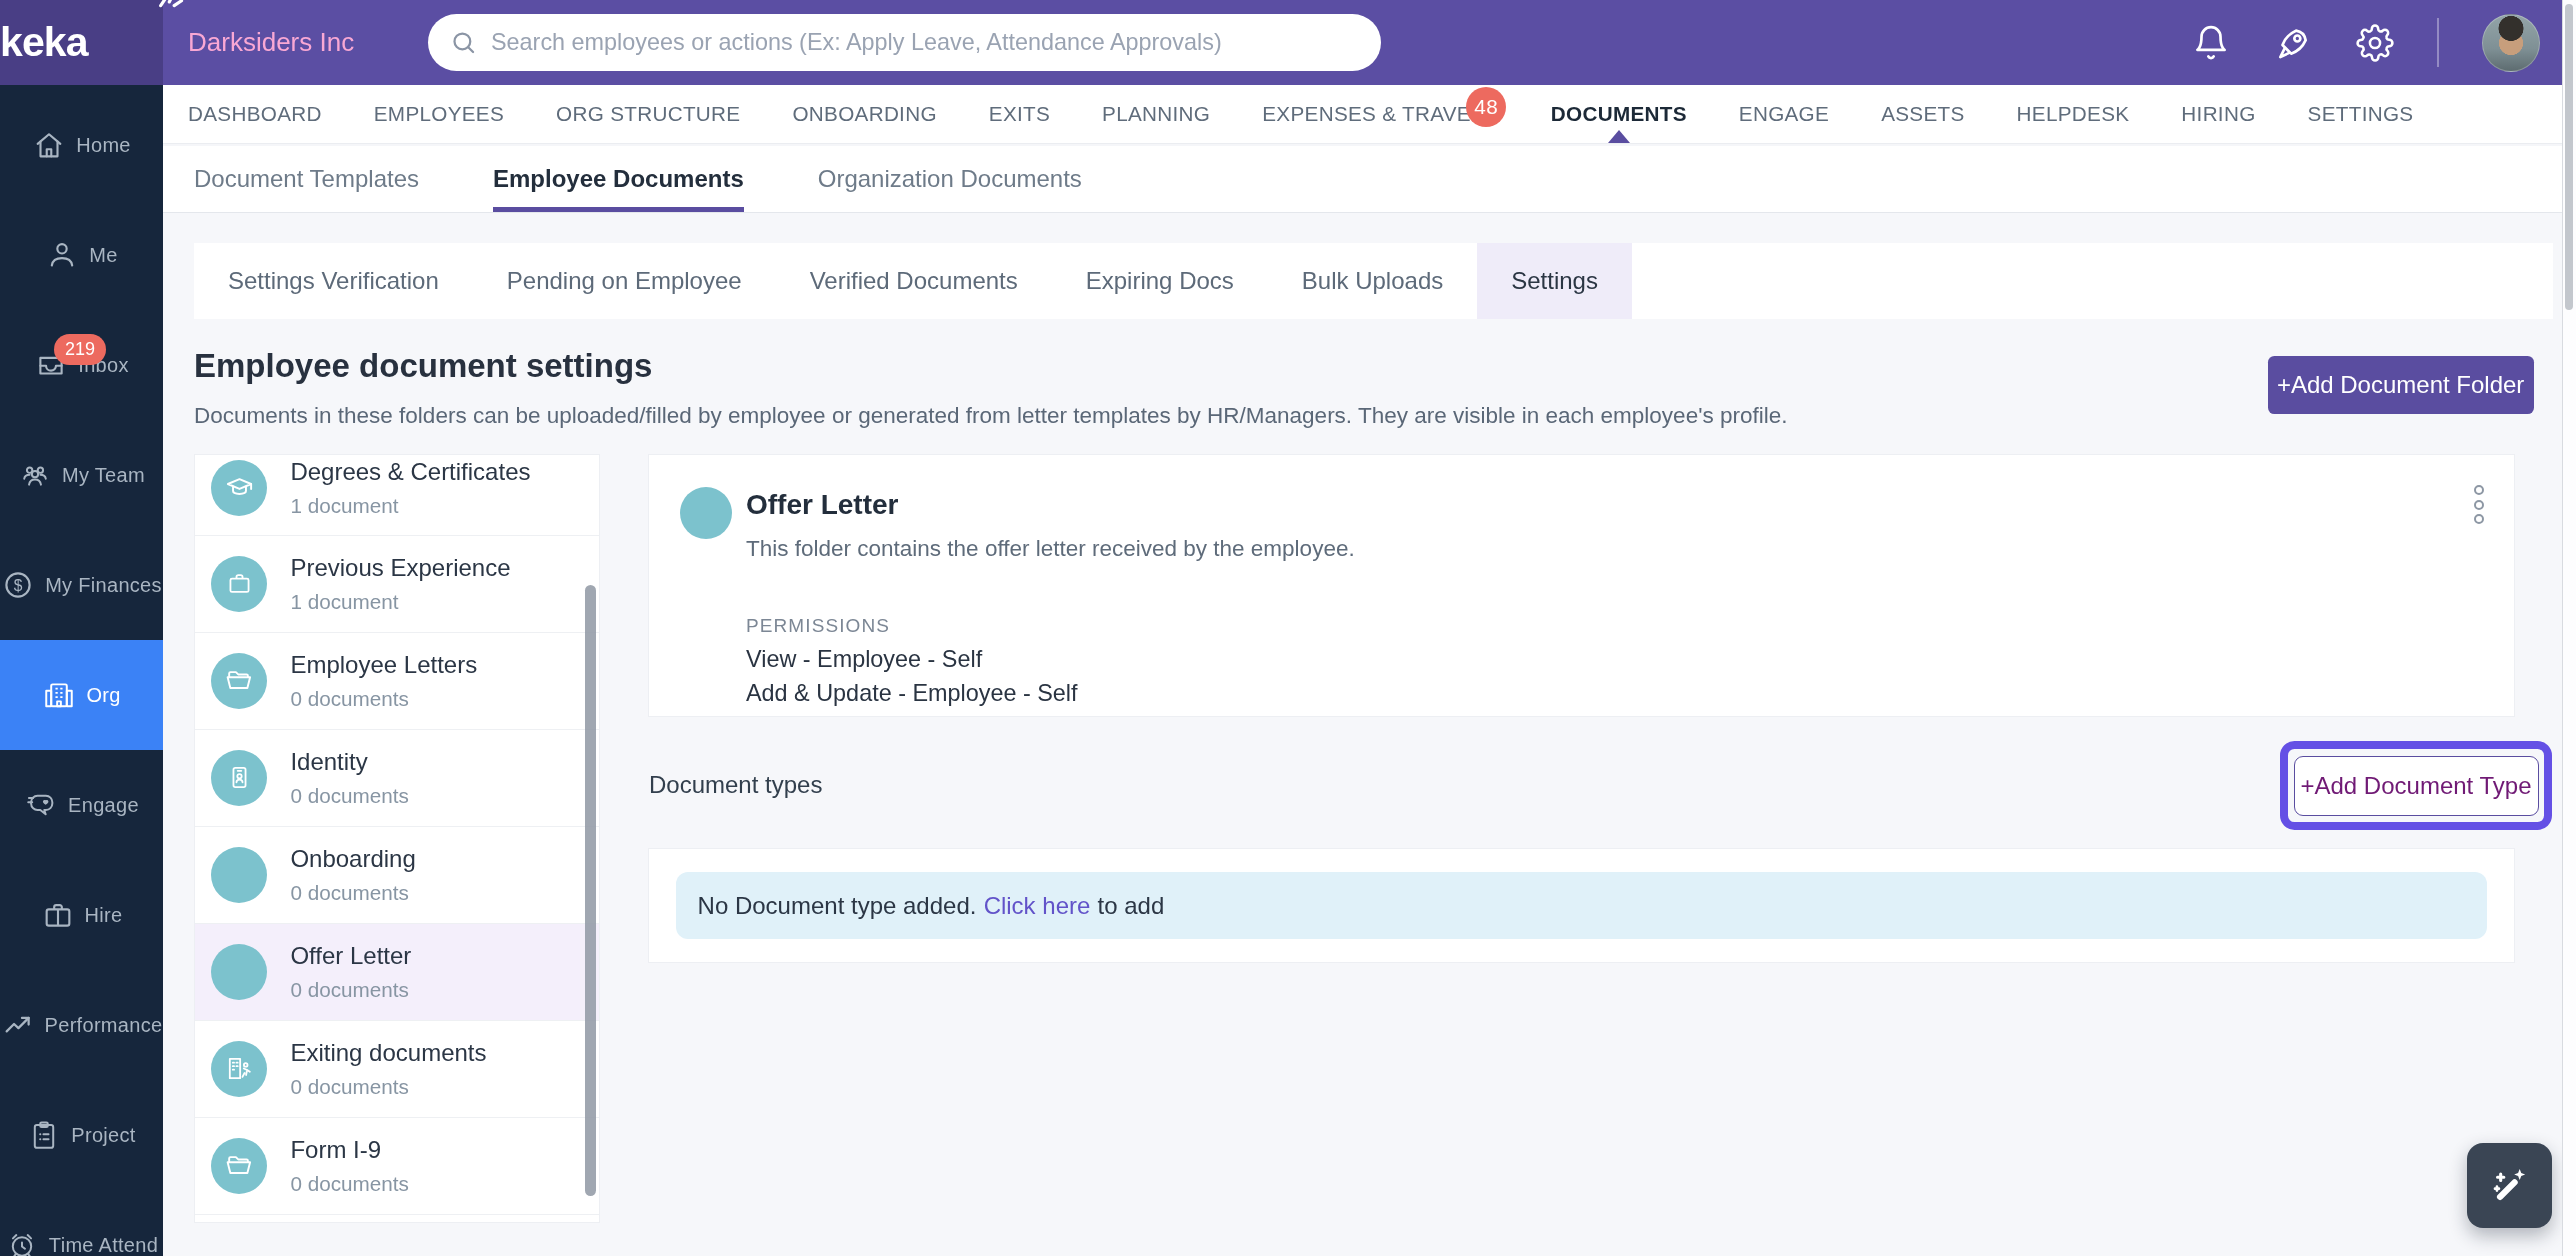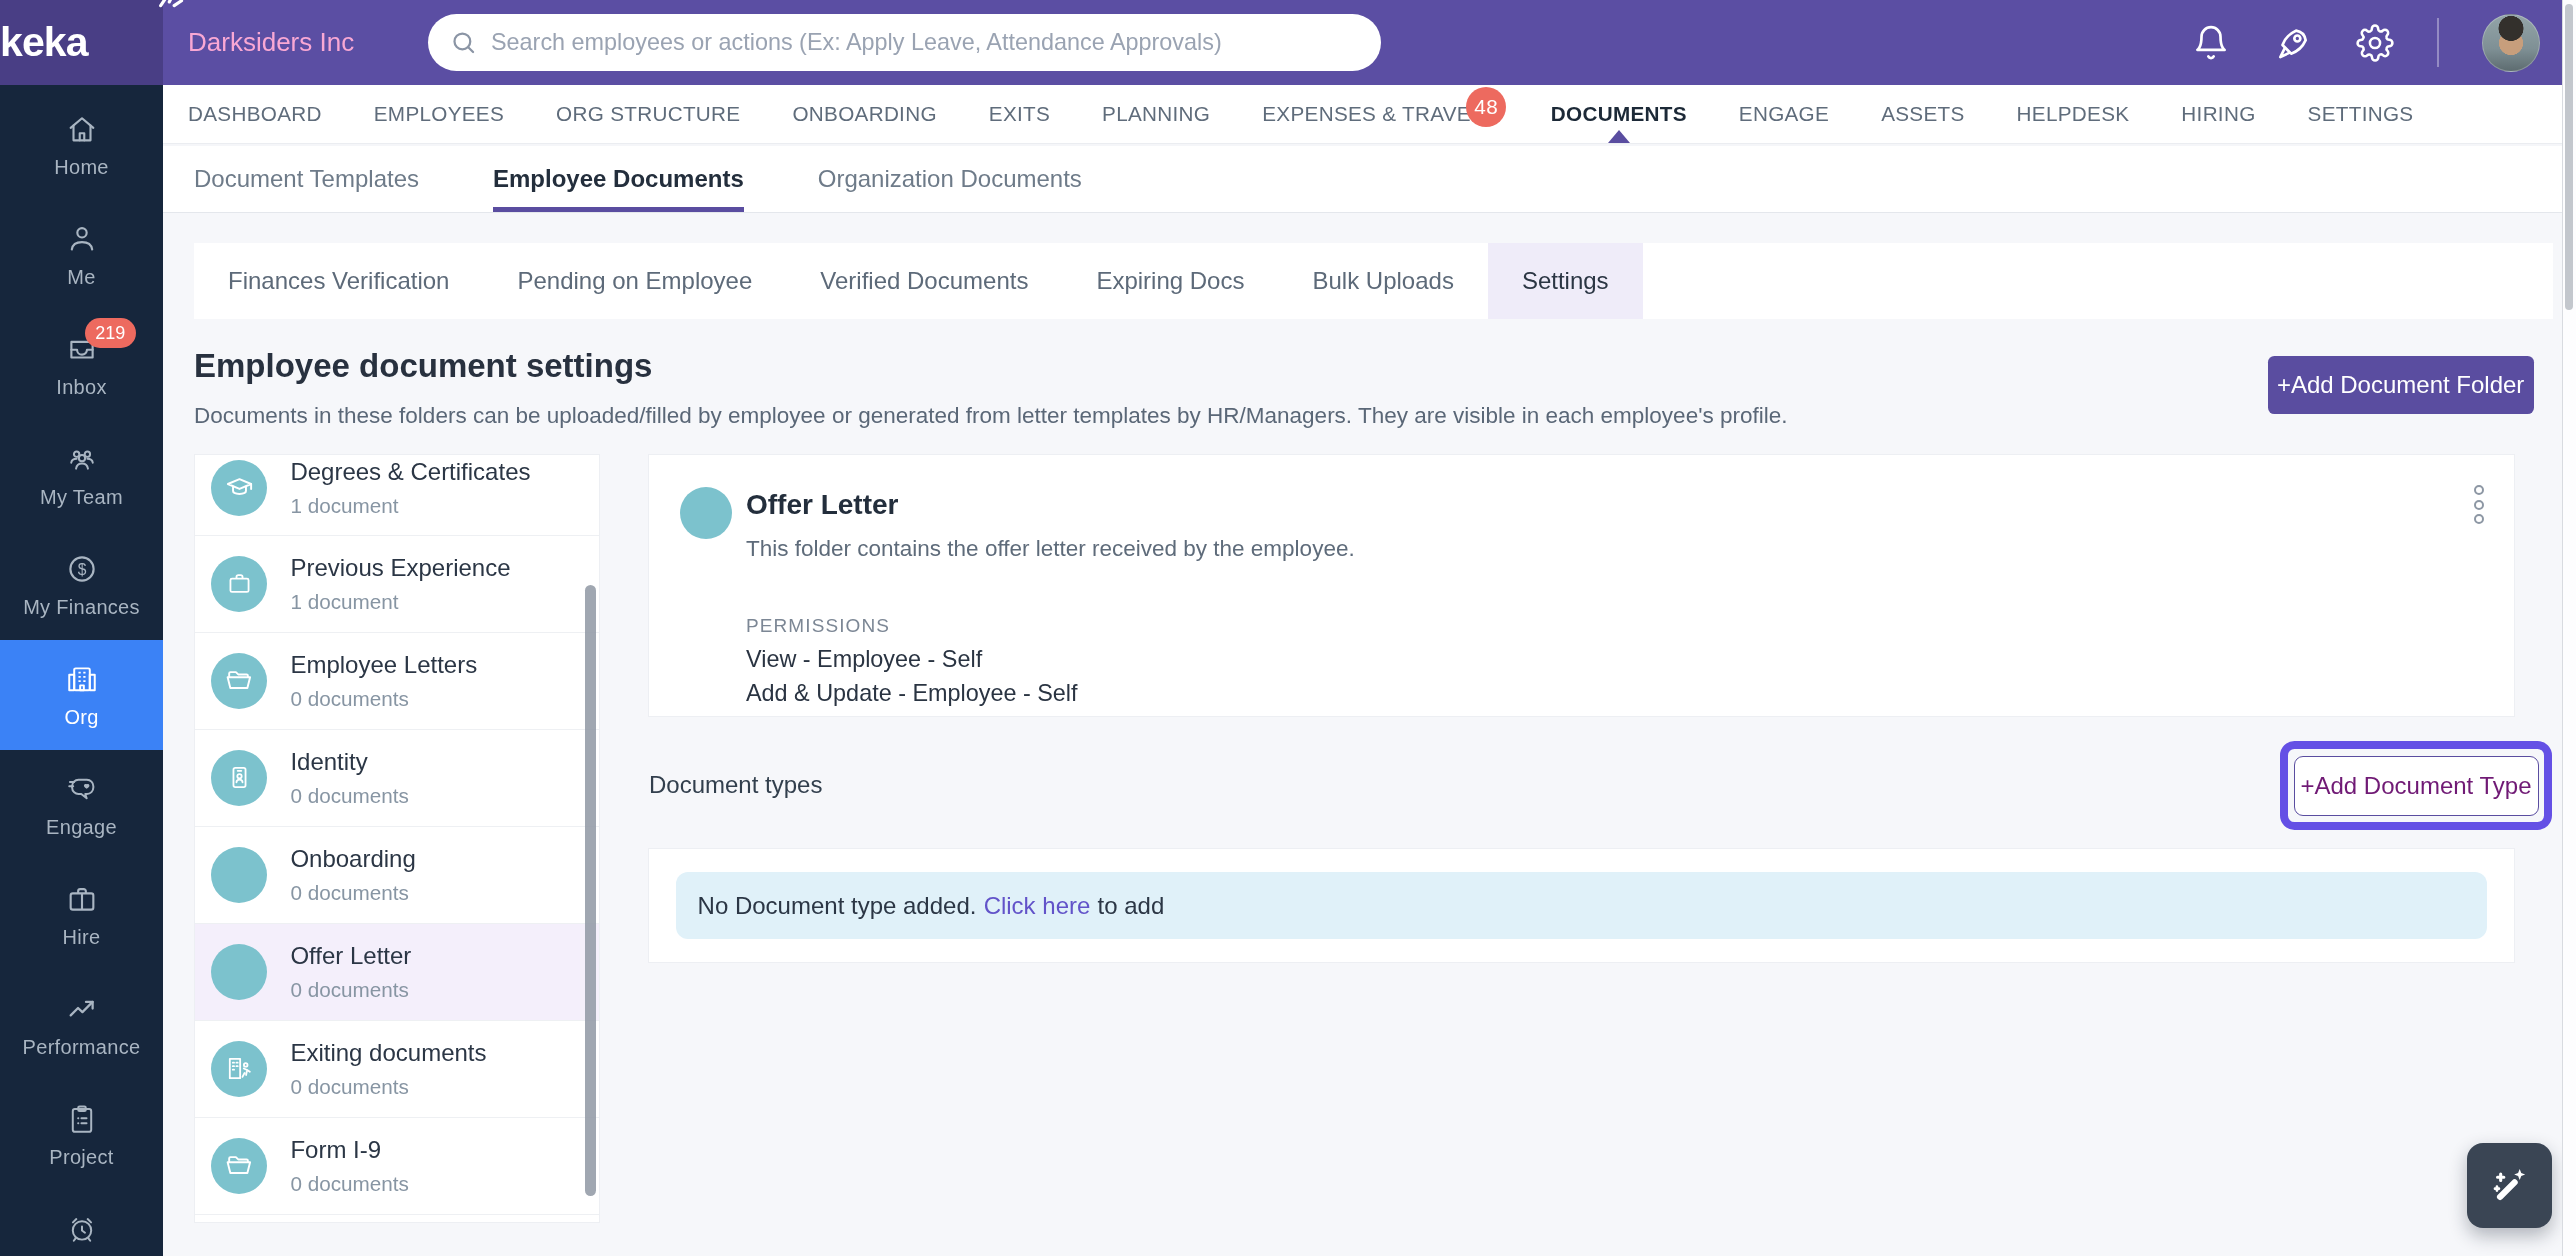--- a/index.html
+++ b/index.html
@@ -26,21 +26,21 @@
   .hdivider { width:1.8px; height:49px; background:rgba(255,255,255,.35); }
   .avatar { width:58px; height:58px; border-radius:50%; cursor:pointer;
     background:
       radial-gradient(circle at 50% 24%, #33302c 0 24%, rgba(0,0,0,0) 25%),
       radial-gradient(circle at 50% 50%, #c79e7c 0 30%, rgba(0,0,0,0) 31%),
       linear-gradient(180deg,#93a4a8 0%,#7f9095 60%,#5d6c70 100%);
     border:1.8px solid rgba(255,255,255,.25); }
 
   
   .sidebar { position:absolute; top:85px; left:0; bottom:0; width:163px; background:#16263c; z-index:5; overflow:hidden; padding-top:5.4px; }
-  .side-item { height:110px; display:flex; flex-direction:column; align-items:center; justify-content:center; gap:10px; color:#a9b5c2; cursor:pointer; position:relative; }
+  .side-item { height:110px; display:flex; align-items:center; justify-content:center; gap:10px; color:#a9b5c2; cursor:pointer; position:relative; }
   .side-item .slabel { font-size:20px; letter-spacing:0.3px; }
   .side-item.active { background:#3b82f6; color:#fff; }
   .side-icon { position:relative; }
   .side-badge { position:absolute; top:-14.4px; left:20px; background:#ed6a5f; color:#fff; font-size:18px; line-height:1; padding:6.3px 10.8px; border-radius:16px; }
 
   
   .topnav { position:absolute; left:163px; top:85px; right:14.4px; height:59px; background:#fff; border-bottom:0.9px solid #ebedf1; display:flex; align-items:center; padding-left:25px; gap:52px; z-index:4; }
   .topnav-item { position:relative; height:100%; display:flex; align-items:center; font-size:20.7px; color:#5f6c7b; letter-spacing:0.3px; cursor:pointer; white-space:nowrap; }
   .topnav-item.active { color:#1c2937; font-weight:bold; }
   .topnav-item.active .nav-caret { position:absolute; bottom:0; left:50%; transform:translateX(-50%); width:0; height:0; border-left:11.7px solid transparent; border-right:11.7px solid transparent; border-bottom:13.5px solid #5a4da0; }
@@ -286,21 +286,21 @@
 
 <div class="subnav">
   <span class="subnav-item">Document Templates</span>
   <span class="subnav-item active">Employee Documents</span>
   <span class="subnav-item">Organization Documents</span>
 </div>
 
 <div class="content">
 
   <div class="tabstrip">
-    <span class="tab">Finances Verification</span>
+    <span class="tab">Settings Verification</span>
     <span class="tab">Pending on Employee</span>
     <span class="tab">Verified Documents</span>
     <span class="tab">Expiring Docs</span>
     <span class="tab">Bulk Uploads</span>
     <span class="tab active">Settings</span>
   </div>
 
   <div class="page-title">Employee document settings</div>
   <div class="page-desc">Documents in these folders can be uploaded/filled by employee or generated from letter templates by HR/Managers. They are visible in each employee's profile.</div>
   <button class="add-folder-btn">+Add Document Folder</button>

